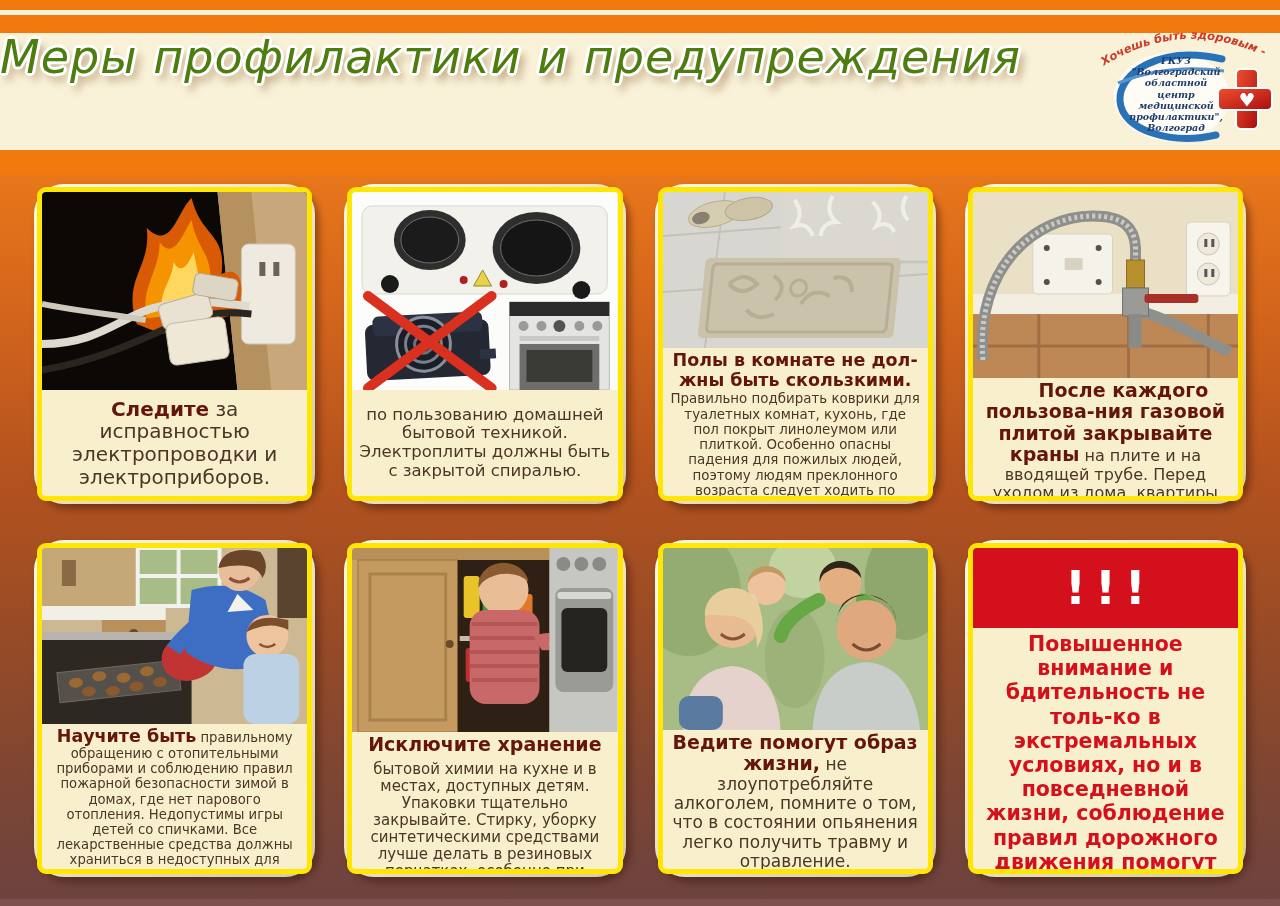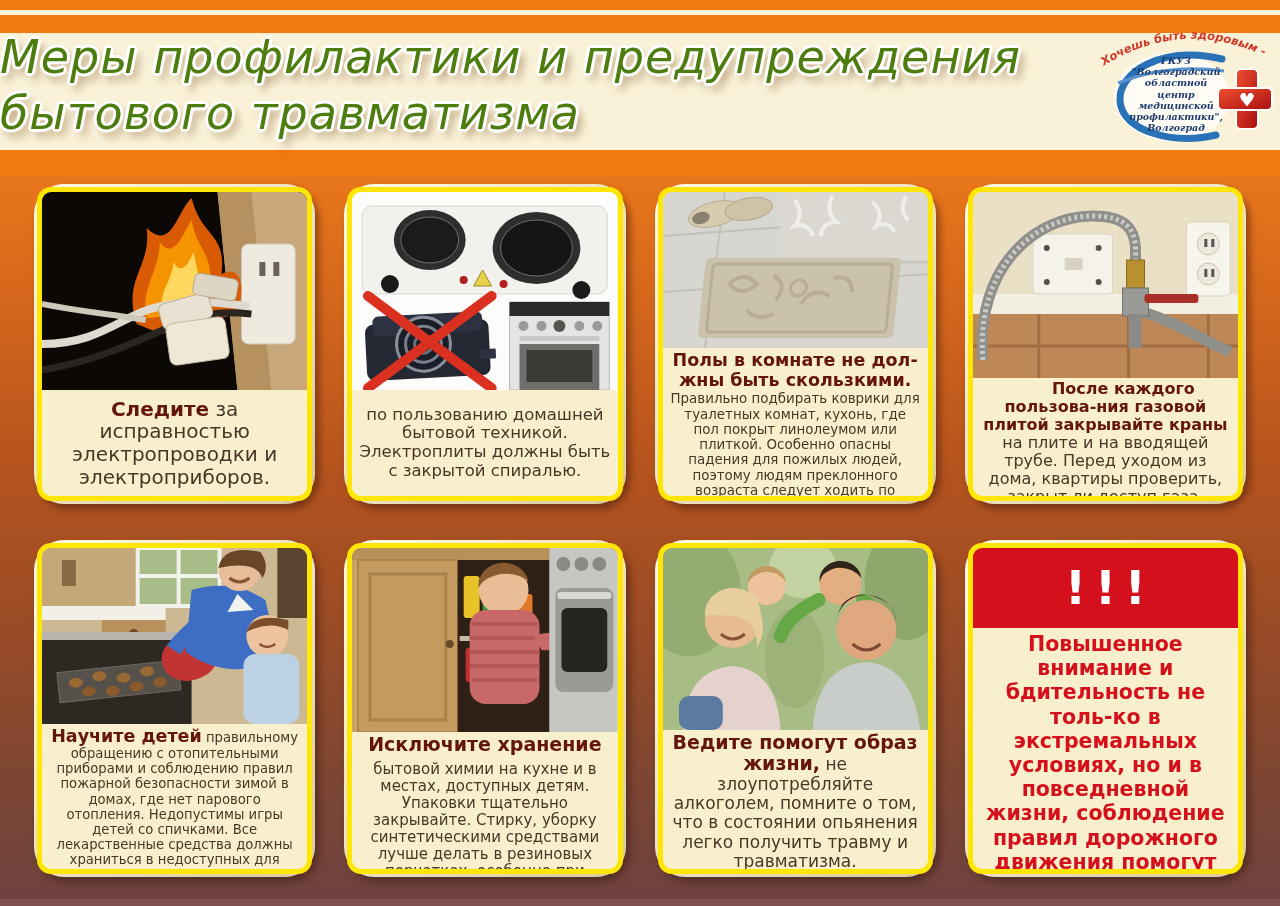--- a/index.html
+++ b/index.html
@@ -21,53 +21,52 @@
   .logo-org{position:absolute;left:28px;top:58px;width:100px;text-align:center;
     font-family:"DejaVu Serif","Liberation Serif",serif;font-style:italic;font-weight:bold;
     font-size:9.5px;line-height:1.18;color:#1C3A6E;}
   .grid{box-sizing:border-box;height:731px;padding:9px 34px 0;
     display:grid;grid-template-columns:repeat(4,1fr);grid-template-rows:320px 337px;
     column-gap:29px;row-gap:36px;
     background:linear-gradient(180deg,#E8761B 0%,#D4661C 18%,#B5531E 40%,#994B26 62%,#7E4632 82%,#6C4240 100%);}
   .footer-strip{position:absolute;left:0;bottom:0;width:100%;height:7px;background:#7D514E;}
   .card{border-radius:30px;padding:3px;background:linear-gradient(135deg,#FDF9E4,#D9CBA0);
     box-shadow:4px 5px 7px rgba(50,18,8,.45);}
-  .frame{box-sizing:border-box;height:100%;border-radius:14px;border:5px solid #FFE604;
+  .frame{box-sizing:border-box;height:100%;border-radius:9px;border:5px solid #FFE604;
     background:#F8F0CD;overflow:hidden;display:flex;flex-direction:column;}
   .photo{flex:none;width:100%;}
   .photo svg{display:block;width:100%;height:100%;}
   .p1{height:198px}.p2{height:198px}.p3{height:156px}.p4{height:186px}
   .p5{height:176px}.p6{height:184px}.p7{height:182px}
   .text{flex:1;display:flex;flex-direction:column;justify-content:center;
     text-align:center;padding:2px 7px;color:#4B3526;line-height:1.13;}
   .lead{color:#64150C;font-weight:bold;}
   .lead-block{display:block;color:#64150C;font-weight:bold;}
   .c1 .text{font-size:20px;}
   .c2 .text{font-size:16.5px;} .c2 .lead-block{font-size:19px;line-height:1.15;}
   .c3 .text{font-size:13.4px;line-height:1.14;} .c3 .lead-block{font-size:17.5px;line-height:1.15;margin-bottom:1px;}
-  .c4 .text{font-size:16px;} .c4 .lead{font-size:16px;margin-left:36px;}
+  .c4 .text{font-size:16px;} .c4 .lead{font-size:19px;margin-left:36px;}
   .c5 .text{font-size:13.2px;line-height:1.15;} .c5 .lead{font-size:17.5px;}
   .c6 .text{font-size:15px;} .c6 .lead-block{font-size:19px;margin-bottom:6px;}
   .c7 .text{font-size:17px;} .c7 .lead{font-size:19px;}
   .alert-band{flex:none;height:80px;background:#D5101D;display:flex;align-items:center;justify-content:center;
     color:#FFF;font-weight:bold;font-size:46px;letter-spacing:9px;text-indent:9px;}
   .c8 .text{font-size:20.5px;line-height:1.18;font-weight:bold;color:#D5101D;padding:4px 6px;}
 </style>
 </head>
 <body>
 
 <div class="poster">
   <div class="bar bar-a"></div>
   <div class="bar-gap"></div>
   <div class="bar bar-b"></div>
 
   <header class="header">
     <div class="title">
       <div>Меры профилактики и предупреждения</div>
-      <div>бытового травматизма</div>
     </div>
     <div class="logo">
       <svg viewBox="0 0 176 150">
         <defs>
           <linearGradient id="crossGrad" x1="0" y1="0" x2="1" y2="1">
             <stop offset="0" stop-color="#F05030"></stop>
               <stop offset="1" stop-color="#A80E0E"></stop>
           </linearGradient>
           <path id="sloganArc" d="M 4,70 Q 86,18 172,62" fill="none"></path>
         </defs>
@@ -258,21 +257,21 @@
             <path d="M188,30 q10,8 20,0" stroke="#8A5238" stroke-width="3" fill="none"></path>
             <polygon points="196,46 212,62 186,64" fill="#F2F2EE"></polygon>
             <path d="M162,72 q-22,18 -30,30" stroke="#3E6EC4" stroke-width="16" fill="none"></path>
             <circle cx="226" cy="88" r="21" fill="#EEC49E"></circle>
             <path d="M205,84 q6,-20 42,-12 l0,10 q-18,-10 -42,2Z" fill="#7A4E2A"></path>
             <path d="M218,96 q8,6 16,0" stroke="#8A5238" stroke-width="2.5" fill="none"></path>
             <rect x="202" y="106" width="56" height="70" rx="12" fill="#BCD2E4"></rect>
           </svg>
         </div>
         <div class="text">
-          <p style="margin:0"><b class="lead">Научите детей</b>
+          <p style="margin:0"><b class="lead">Научите быть</b>
           <span>правильному обращению с отопительными приборами и соблюдению правил пожарной безопасности зимой в домах, где нет парового отопления. Недопустимы игры детей со спичками. Все лекарственные средства должны храниться в недоступных для детей местах.</span></p>
         </div>
       </div>
     </article>
 
     <article class="card c6">
       <div class="frame">
         <div class="photo p6">
           <svg viewBox="0 0 266 184" preserveAspectRatio="none">
             <rect width="266" height="184" fill="#C9A268"></rect>
@@ -333,21 +332,21 @@
             <path d="M88,52 q-22,12 -28,26" stroke="#E8D4C0" stroke-width="12" fill="none" stroke-linecap="round"></path>
             <path d="M20,182 q2,-60 50,-64 q44,4 48,64Z" fill="#E6D2CC"></path>
             <circle cx="70" cy="72" r="28" fill="#E8BC92"></circle>
             <path d="M42,68 a28,26 0 0 1 56,-4 q6,22 -4,36 q2,-28 -24,-32 q-26,-2 -28,0Z" fill="#E8CE9C"></path>
             <path d="M58,86 q12,10 24,0" stroke="#8A5238" stroke-width="3" fill="none"></path>
             <rect x="16" y="148" width="44" height="34" rx="10" fill="#5A7AA0"></rect>
           </svg>
         </div>
         <div class="text">
           <p style="margin:0"><b class="lead">Ведите помогут образ жизни,</b>
-          <span>не злоупотребляйте алкоголем, помните о том, что в состоянии опьянения легко получить травму и травматизма.</span></p>
+          <span>не злоупотребляйте алкоголем, помните о том, что в состоянии опьянения легко получить травму и отравление.</span></p>
         </div>
       </div>
     </article>
 
     <article class="card c8">
       <div class="frame">
         <div class="alert-band">
           <span>!!!</span>
         </div>
         <div class="text">

